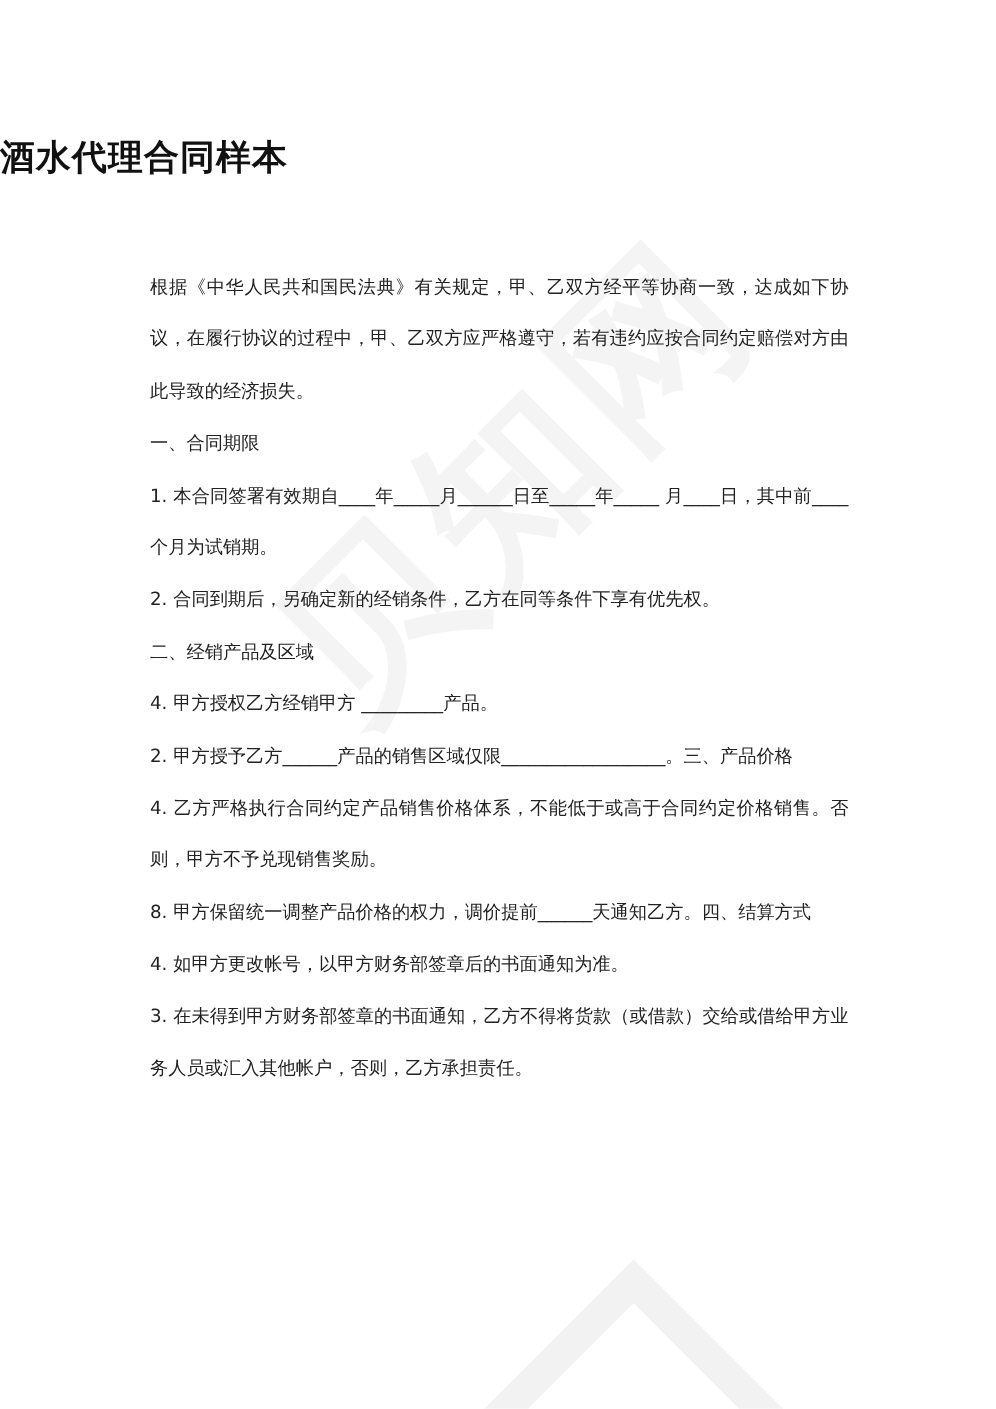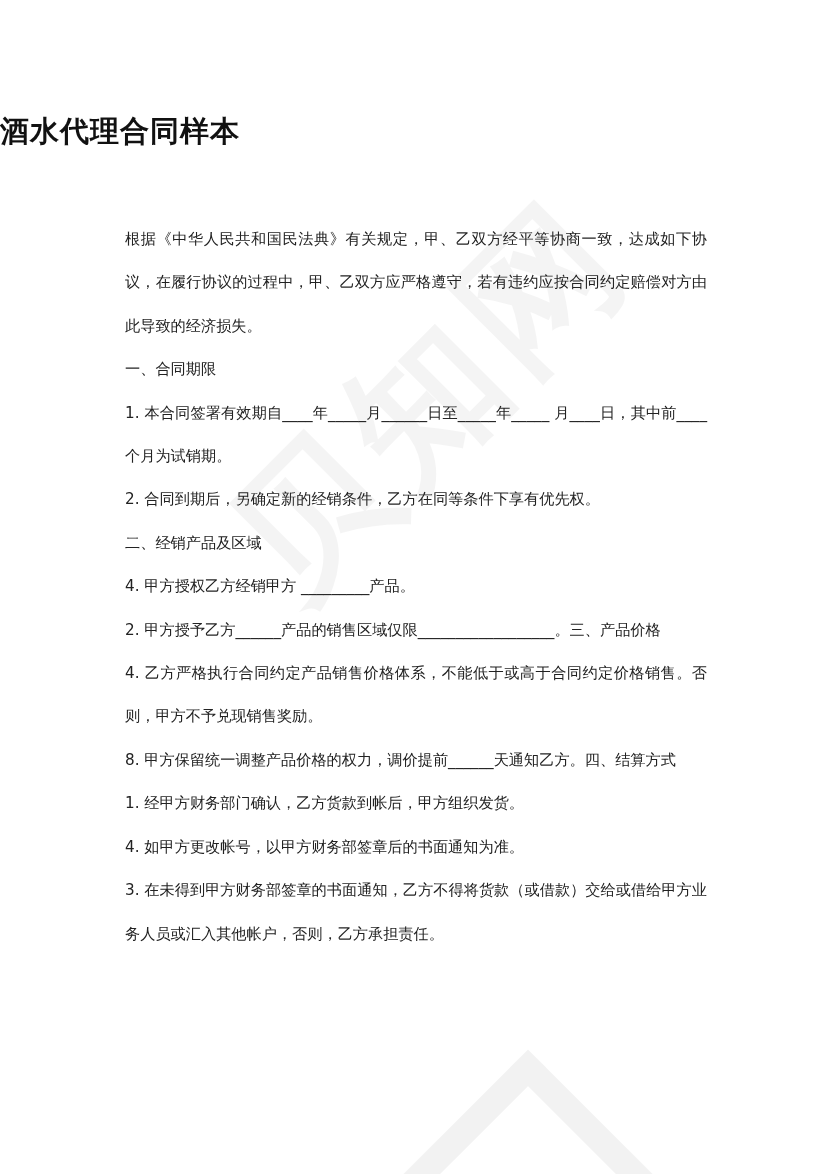--- a/index.html
+++ b/index.html
@@ -87,18 +87,17 @@
   <div class="body">
     <p>根据《中华人民共和国民法典》有关规定，甲、乙双方经平等协商一致，达成如下协议，在履行协议的过程中，甲、乙双方应严格遵守，若有违约应按合同约定赔偿对方由此导致的经济损失。</p>
     <p>一、合同期限</p>
     <p>1. 本合同签署有效期自____年_____月______日至_____年_____ 月____日，其中前____个月为试销期。</p>
     <p>2. 合同到期后，另确定新的经销条件，乙方在同等条件下享有优先权。</p>
     <p>二、经销产品及区域</p>
     <p>4. 甲方授权乙方经销甲方 _________产品。</p>
     <p>2. 甲方授予乙方______产品的销售区域仅限__________________。三、产品价格</p>
     <p>4. 乙方严格执行合同约定产品销售价格体系，不能低于或高于合同约定价格销售。否则，甲方不予兑现销售奖励。</p>
     <p>8. 甲方保留统一调整产品价格的权力，调价提前______天通知乙方。四、结算方式</p>
-    <p>1. 经甲方财务部门确认，乙方货款到帐后，甲方组织发货。</p>
     <p>4. 如甲方更改帐号，以甲方财务部签章后的书面通知为准。</p>
     <p>3. 在未得到甲方财务部签章的书面通知，乙方不得将货款（或借款）交给或借给甲方业务人员或汇入其他帐户，否则，乙方承担责任。</p>
   </div>
 
 </div>
 
 </body></html>

